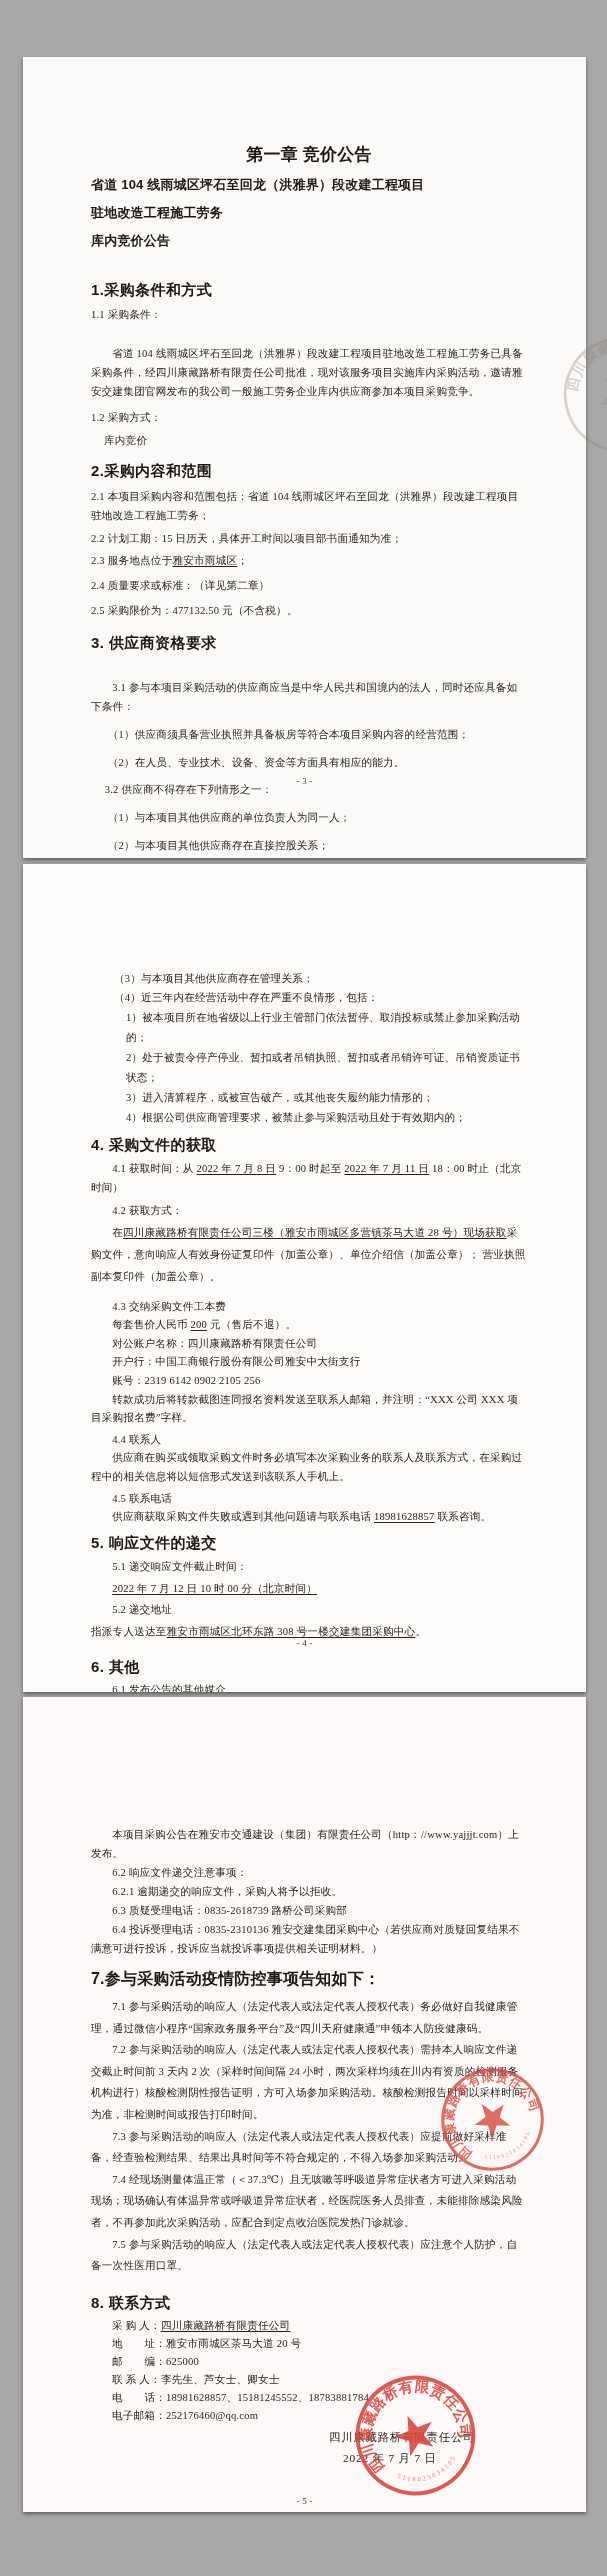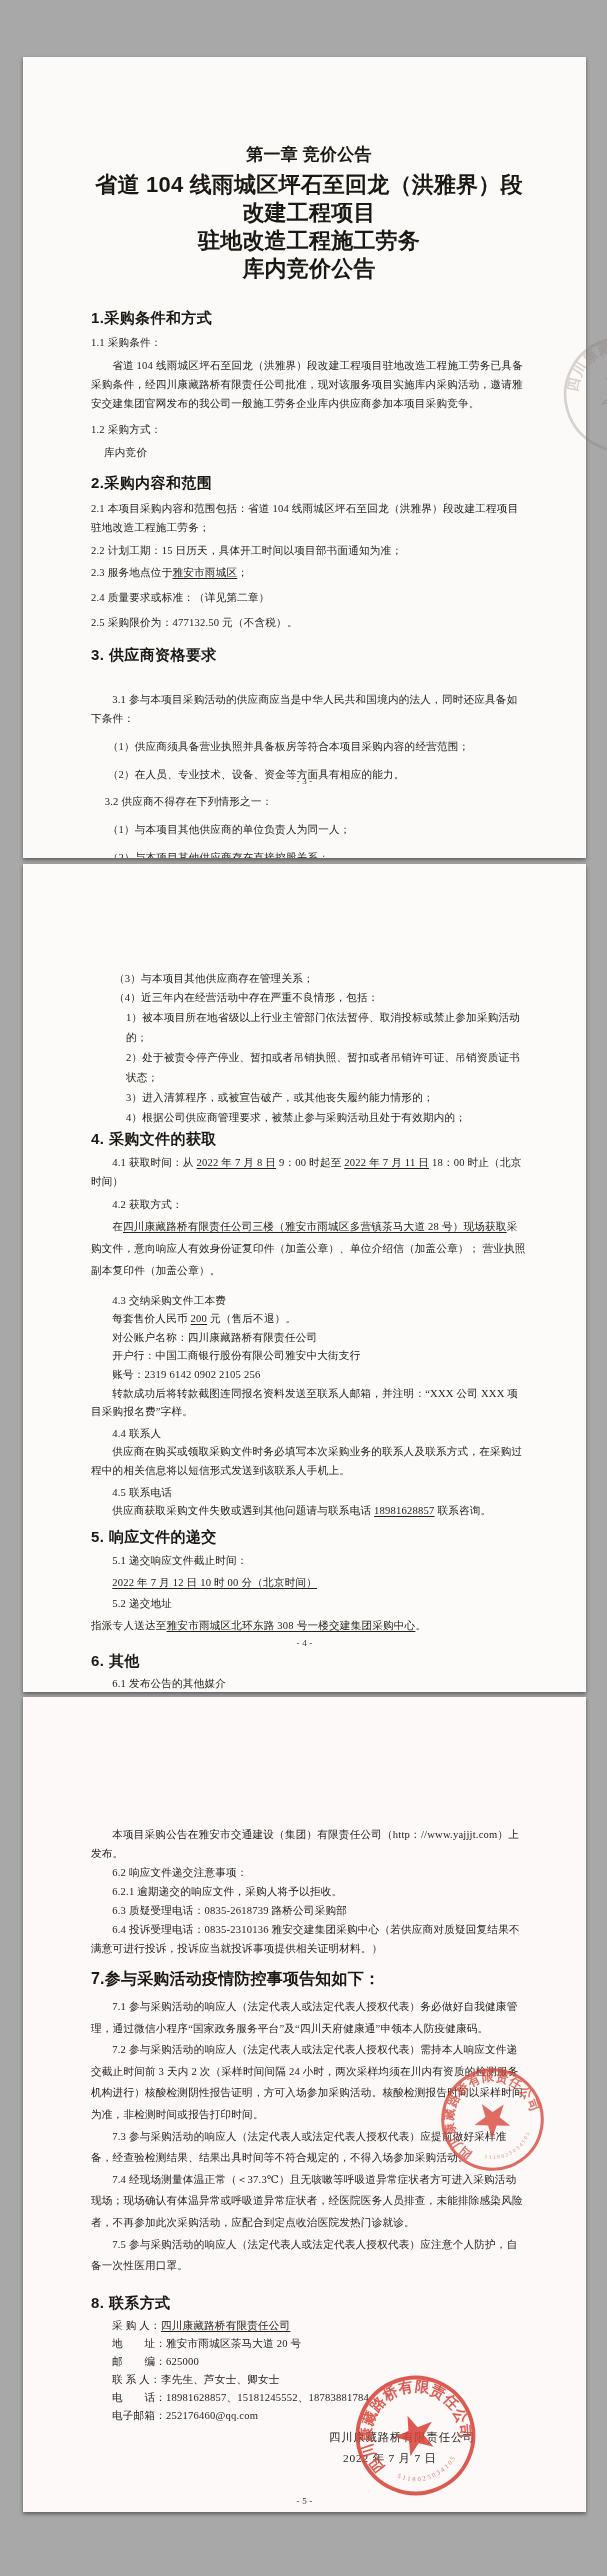--- a/index.html
+++ b/index.html
@@ -12,21 +12,21 @@
     position:absolute;left:23px;width:563px;background:#fbfaf8;
     box-shadow:0 1.5px 3.8px rgba(0,0,0,.45);overflow:hidden;
   }
   #page1{top:57px;height:801px}
   #page2{top:864px;height:828px;background:#fcfbf9}
   #page3{top:1697px;height:815px;background:#fcf9f8}
   .inner{padding:0 59px 0 68px}
   p{margin:0;font-size:10.6px;line-height:19px;color:#26221d;letter-spacing:0.2px}
   .hd{font-family:"Liberation Sans","DejaVu Sans",sans-serif;font-weight:700;color:#1c1915}
   .t1{font-size:17px;line-height:32px;text-align:center}
-  .t2{font-size:22px;line-height:28px;text-align:center}
+  .t2{font-size:13px;line-height:28px;text-align:left}
   .sec{font-size:15px;line-height:21px;letter-spacing:0.4px}
   .sec7{font-size:16px;line-height:23px}
   .ind{text-indent:2em}
   .lh28{line-height:21.6px}
   .lh24{line-height:18.6px}
   .u{text-decoration:underline;text-underline-offset:2.3px}
   .pageno{position:absolute;left:0;width:100%;text-align:center;font-size:9px;color:#3a352f}
   .sig{position:absolute;font-size:11.4px;color:#26221d;letter-spacing:0.8px}
   .seal{position:absolute}
   .contact-row{padding-left:21px;line-height:18px}
@@ -36,21 +36,21 @@
 
 <div class="page" id="page1">
   <div class="inner" style="padding-top:82px">
     <p class="hd t1">第一章 竞价公告</p>
     <p class="hd t2">省道 104 线雨城区坪石至回龙（洪雅界）段改建工程项目</p>
     <p class="hd t2">驻地改造工程施工劳务</p>
     <p class="hd t2">库内竞价公告</p>
 
     <p class="hd sec" style="margin-top:24px">1.采购条件和方式</p>
     <p style="margin-top:5.3px">1.1 采购条件：</p>
-    <p class="ind" style="margin-top:4px">省道 104 线雨城区坪石至回龙（洪雅界）段改建工程项目驻地改造工程施工劳务已具备采购条件，经四川康藏路桥有限责任公司批准，现对该服务项目实施库内采购活动，邀请雅安交建集团官网发布的我公司一般施工劳务企业库内供应商参加本项目采购竞争。</p>
+    <p class="ind" style="margin-top:20px">省道 104 线雨城区坪石至回龙（洪雅界）段改建工程项目驻地改造工程施工劳务已具备采购条件，经四川康藏路桥有限责任公司批准，现对该服务项目实施库内采购活动，邀请雅安交建集团官网发布的我公司一般施工劳务企业库内供应商参加本项目采购竞争。</p>
     <p style="margin-top:6.8px">1.2 采购方式：</p>
     <p style="margin-top:3.8px;padding-left:13px">库内竞价</p>
 
     <p class="hd sec" style="margin-top:10.6px">2.采购内容和范围</p>
     <p style="margin-top:5.3px">2.1 本项目采购内容和范围包括：省道 104 线雨城区坪石至回龙（洪雅界）段改建工程项目驻地改造工程施工劳务；</p>
     <p style="margin-top:3.8px">2.2 计划工期：15 日历天，具体开工时间以项目部书面通知为准；</p>
     <p style="margin-top:3.8px"><span>2.3 服务地点位于</span><span class="u">雅安市雨城区</span><span>；</span></p>
     <p style="margin-top:6px">2.4 质量要求或标准：（详见第二章）</p>
     <p style="margin-top:5.3px">2.5 采购限价为：477132.50 元（不含税）。</p>
 
@@ -67,21 +67,21 @@
 
 <div class="page" id="page2">
   <div class="inner" style="padding-top:105px">
     <p style="padding-left:23px">（3）与本项目其他供应商存在管理关系；</p>
     <p style="padding-left:23px">（4）近三年内在经营活动中存在严重不良情形，包括：</p>
     <p style="margin-top:0.8px;padding-left:35px;line-height:20px">1）被本项目所在地省级以上行业主管部门依法暂停、取消投标或禁止参加采购活动的；</p>
     <p style="padding-left:35px;line-height:20px">2）处于被责令停产停业、暂扣或者吊销执照、暂扣或者吊销许可证、吊销资质证书状态；</p>
     <p style="padding-left:35px;line-height:20px">3）进入清算程序，或被宣告破产，或其他丧失履约能力情形的；</p>
     <p style="padding-left:35px;line-height:20px">4）根据公司供应商管理要求，被禁止参与采购活动且处于有效期内的；</p>
 
-    <p class="hd sec" style="margin-top:0">4. 采购文件的获取</p>
+    <p class="hd sec" style="margin-top:6px">4. 采购文件的获取</p>
     <p class="ind" style="margin-top:3.8px"><span>4.1 获取时间：从 </span><span class="u">2022 年 7 月 8 日</span><span> 9：00 时起至 </span><span class="u">2022 年 7 月 11 日</span><span> 18：00 时止（北京时间）</span></p>
     <p class="ind" style="margin-top:4.6px">4.2 获取方式：</p>
     <p class="ind lh28" style="margin-top:2.3px"><span>在</span><span class="u">四川康藏路桥有限责任公司三楼（雅安市雨城区多营镇茶马大道 28 号）现场获取</span><span>采购文件，意向响应人有效身份证复印件（加盖公章）、单位介绍信（加盖公章）； 营业执照副本复印件（加盖公章）。</span></p>
 
     <p class="ind" style="margin-top:10px">4.3 交纳采购文件工本费</p>
     <p class="ind lh24"><span>每套售价人民币 </span><span class="u">200</span><span> 元（售后不退）。</span></p>
     <p class="ind lh24">对公账户名称：四川康藏路桥有限责任公司</p>
     <p class="ind lh24">开户行：中国工商银行股份有限公司雅安中大街支行</p>
     <p class="ind lh24">账号：2319 6142 0902 2105 256</p>
     <p class="ind lh24">转款成功后将转款截图连同报名资料发送至联系人邮箱，并注明：“XXX 公司 XXX 项目采购报名费”字样。</p>

